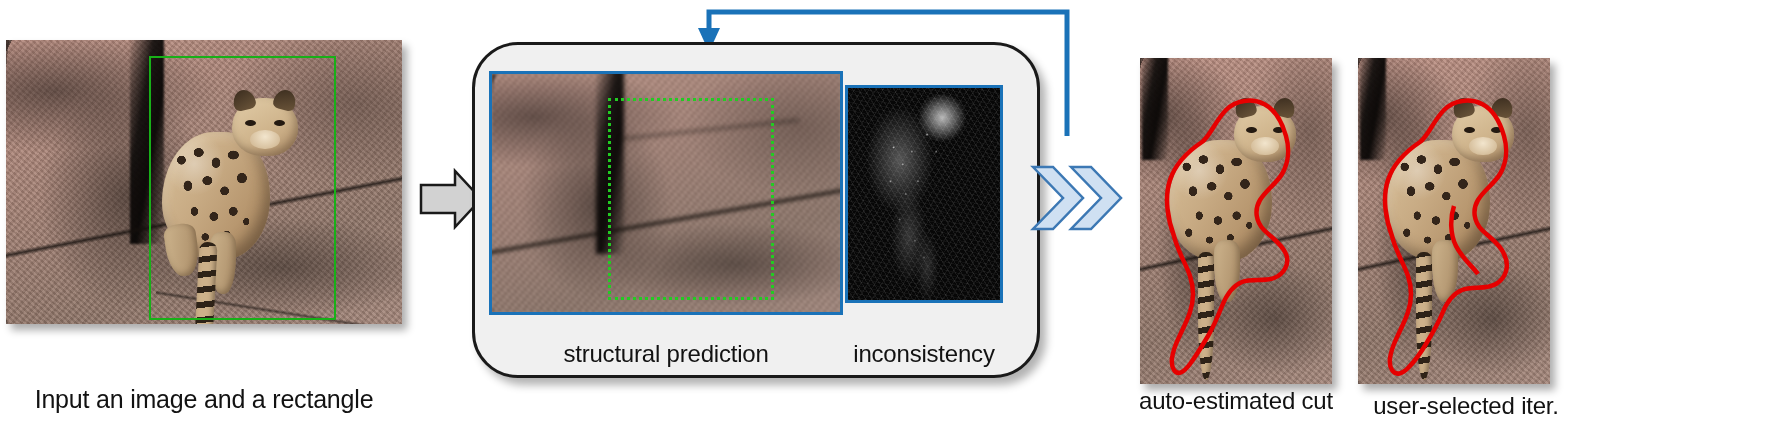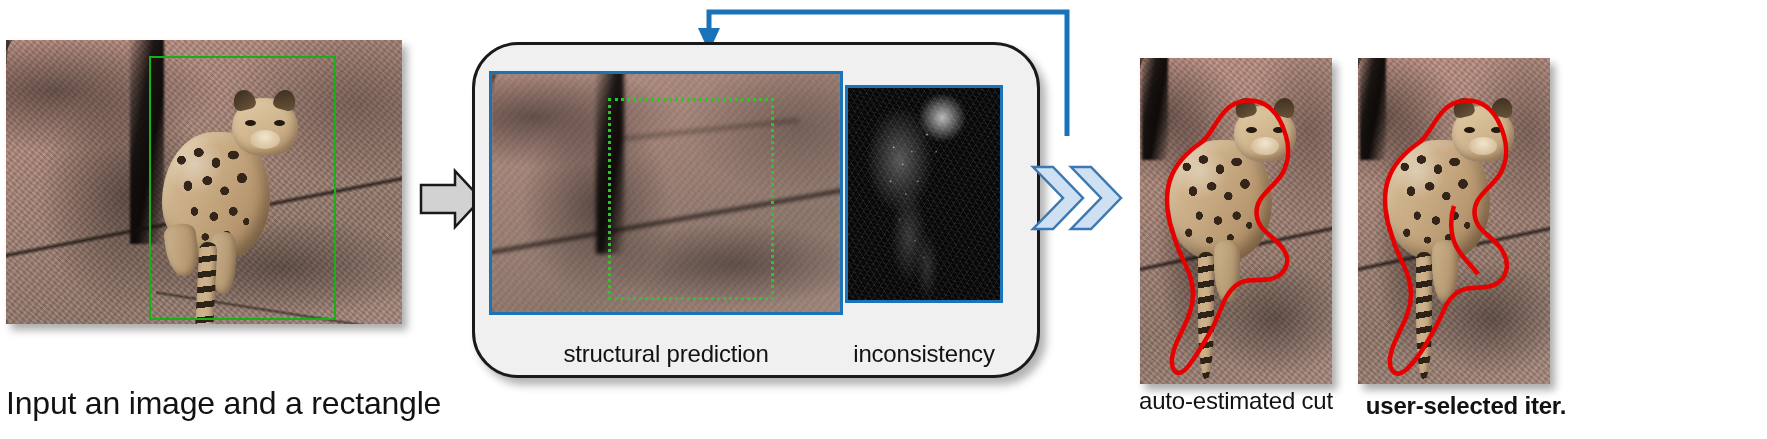--- a/index.html
+++ b/index.html
@@ -13,21 +13,21 @@
     position: relative;
     font-family: "Liberation Sans", sans-serif;
     overflow: hidden;
   }
 
   
   .abs { position: absolute; }
   .caption {
     position: absolute;
     font-family: "Liberation Sans", sans-serif;
-    font-size: 32px;
+    font-size: 25px;
     color: #121212;
     text-align: center;
     white-space: nowrap;
     letter-spacing: -0.2px;
   }
   .caption-sm {
     font-size: 24px;
   }
 
   
@@ -332,13 +332,13 @@
              C136 126 126 132 120 142 C114 152 116 164 124 172
              C132 180 142 186 146 196 C152 208 148 220 138 226
              C128 232 114 228 104 232 C94 236 88 246 84 256
              C80 266 74 276 68 286 C62 296 56 304 50 310
              C44 316 38 318 34 312 C30 306 32 296 36 286
              C40 276 46 266 50 254 C54 242 54 230 50 218
              C46 206 38 194 34 178 Z" fill="none" stroke="#e60000" stroke-width="4.5" stroke-linejoin="round"></path>
     <path d="M96 148 C92 160 92 176 98 188 C104 200 114 208 120 216" fill="none" stroke="#e60000" stroke-width="4.5" stroke-linejoin="round"></path>
   </svg>
 </div>
-<div class="caption caption-sm" style="left:1340px; top:392px; width:252px;font-weight:bold;">user-selected iter.</div>
+<div class="caption caption-sm" style="left:1340px; top:392px; width:252px;">user-selected iter.</div>
 
 </body></html>

